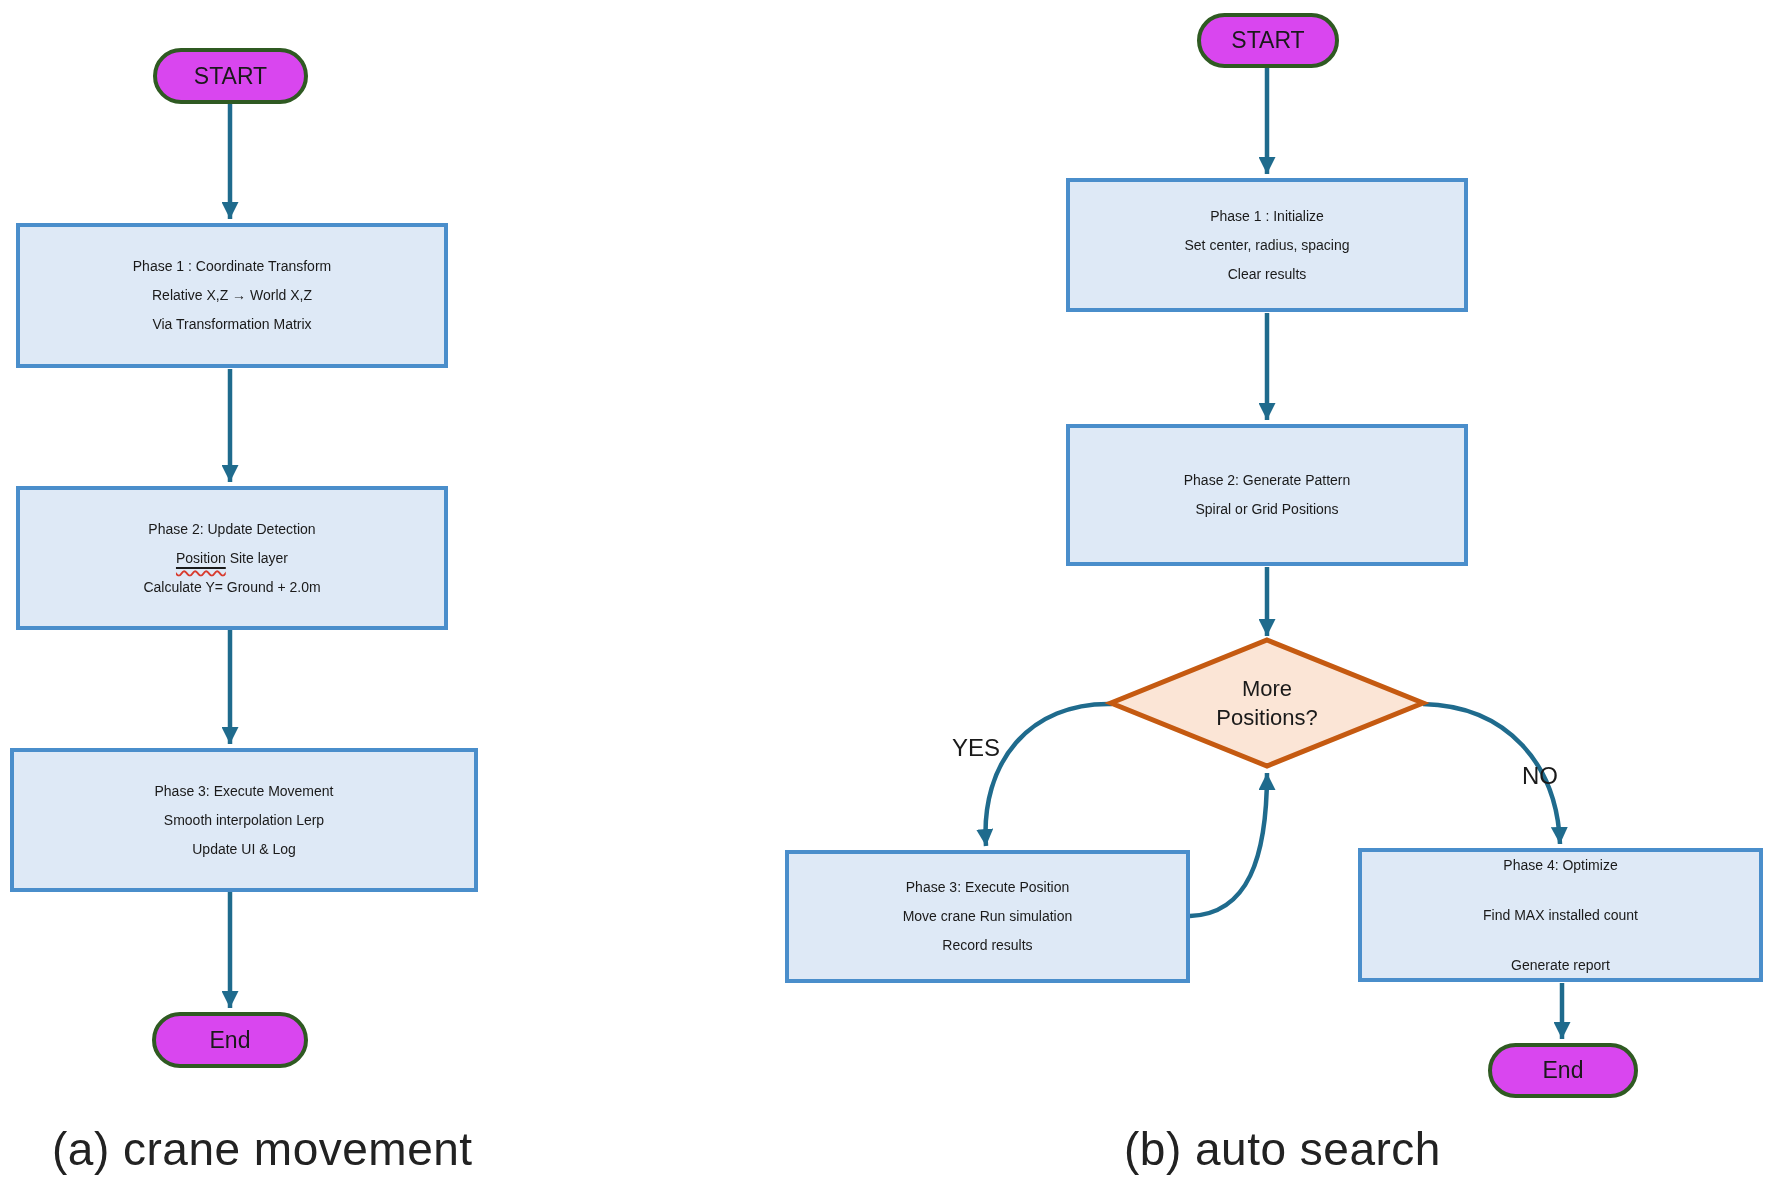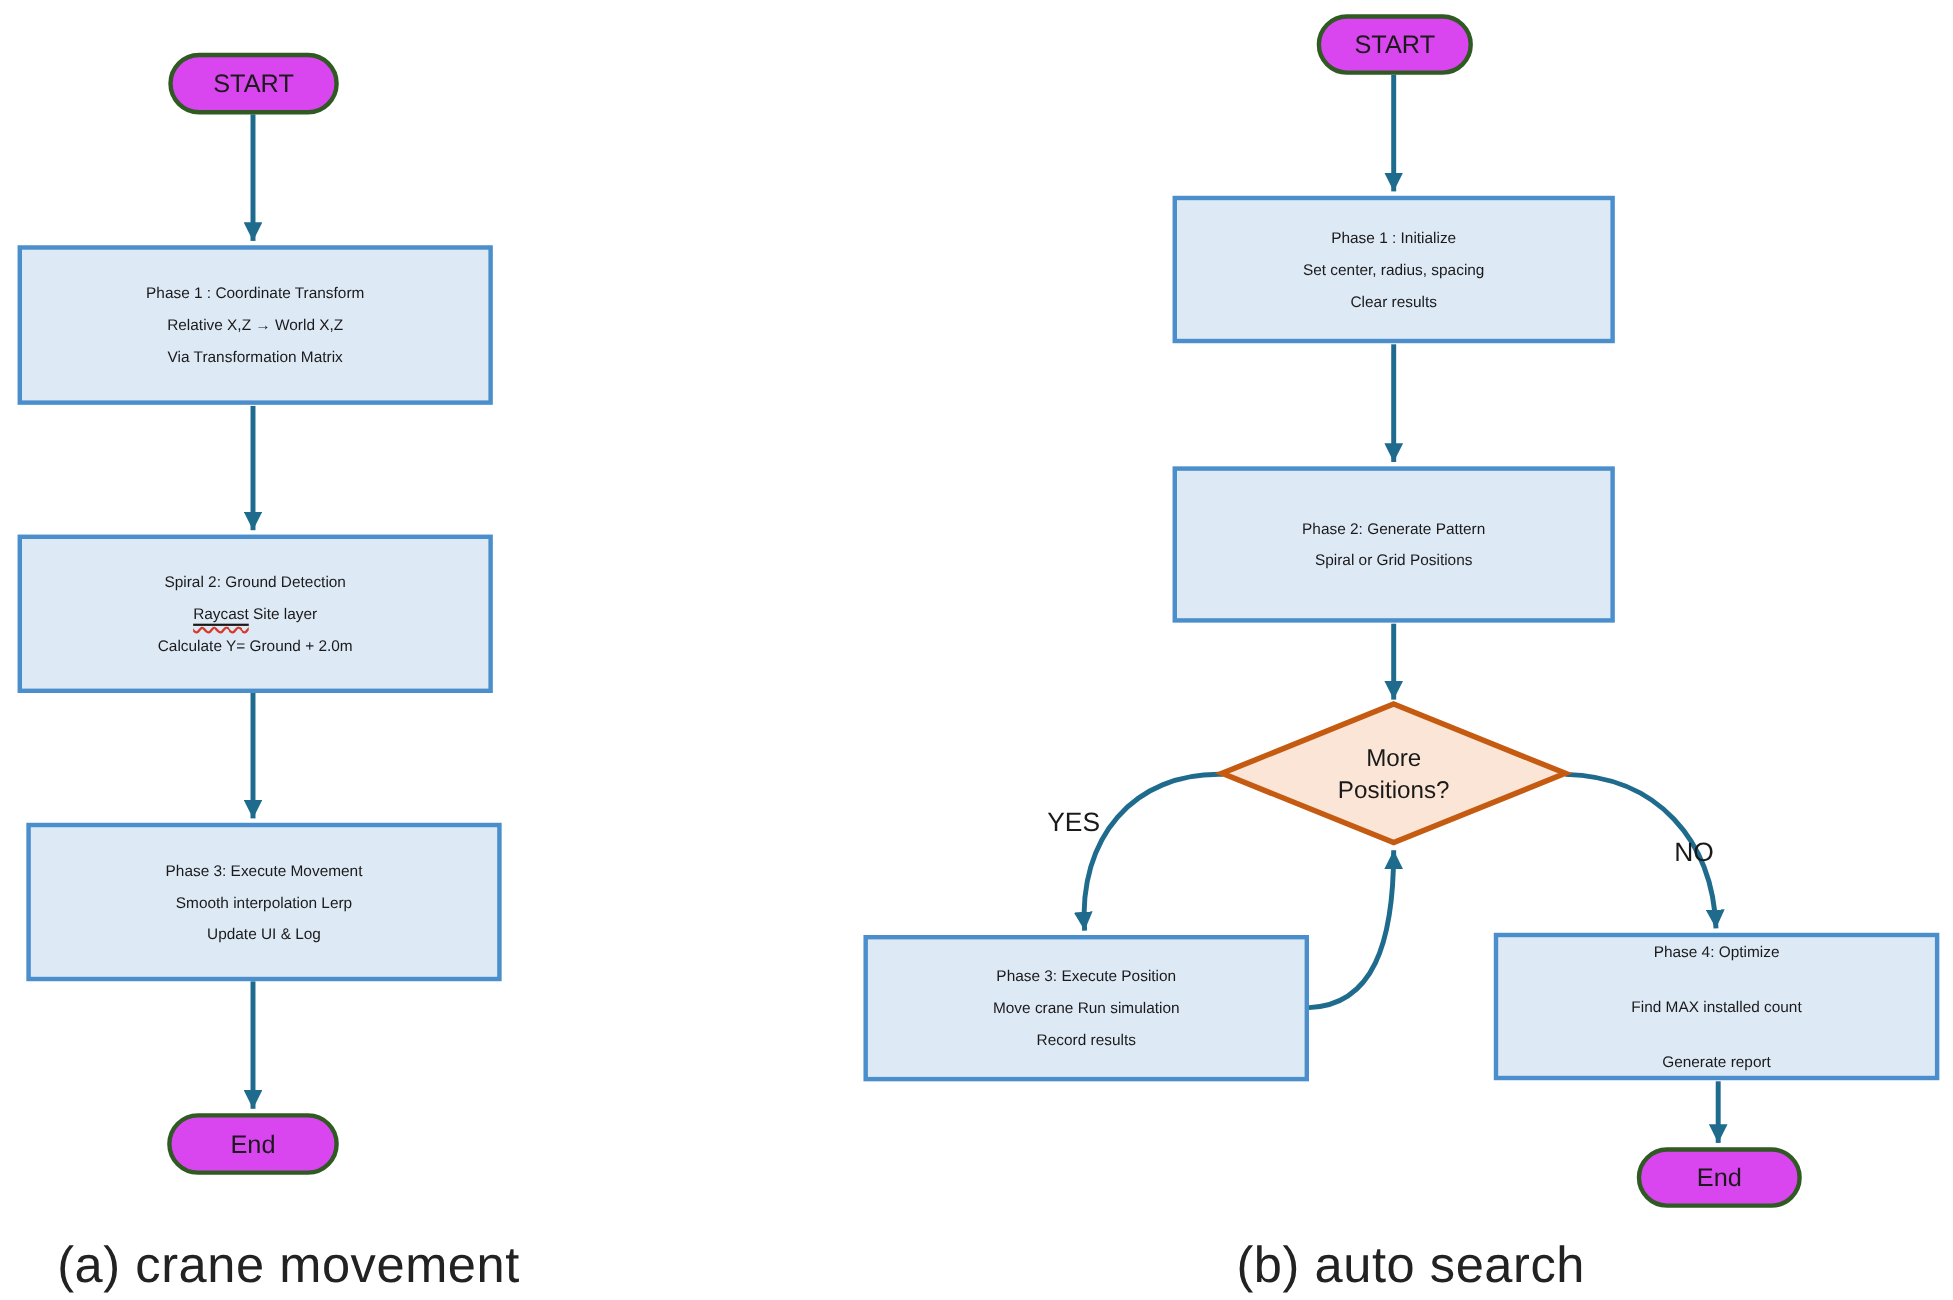--- a/index.html
+++ b/index.html
@@ -65,26 +65,26 @@
     <div class="line">START</div>
   </div>
 
   <div class="node process" style="left:16px;top:223px;width:432px;height:145px;">
     <div class="line">Phase 1 : Coordinate Transform</div>
     <div class="line">Relative X,Z → World X,Z</div>
     <div class="line">Via Transformation Matrix</div>
   </div>
 
   <div class="node process" style="left:16px;top:486px;width:432px;height:144px;">
-    <div class="line">Spiral 2: Ground Detection</div>
-    <div class="line"><span class="u-solid"><span class="u-wavy">Raycast</span></span><span> Site layer</span></div>
+    <div class="line">Phase 2: Update Detection</div>
+    <div class="line"><span class="u-solid"><span class="u-wavy">Position</span></span><span> Site layer</span></div>
     <div class="line">Calculate Y= Ground + 2.0m</div>
   </div>
 
-  <div class="node process" style="left:24px;top:748px;width:432px;height:144px;">
+  <div class="node process" style="left:10px;top:748px;width:468px;height:144px;">
     <div class="line">Phase 3: Execute Movement</div>
     <div class="line">Smooth interpolation Lerp</div>
     <div class="line">Update UI &amp; Log</div>
   </div>
 
   <div class="node terminal" style="left:152px;top:1012px;width:156px;height:56px;">
     <div class="line">End</div>
   </div>
 
   <div class="caption" style="left:52px;top:1122px;">(a) crane movement</div>

